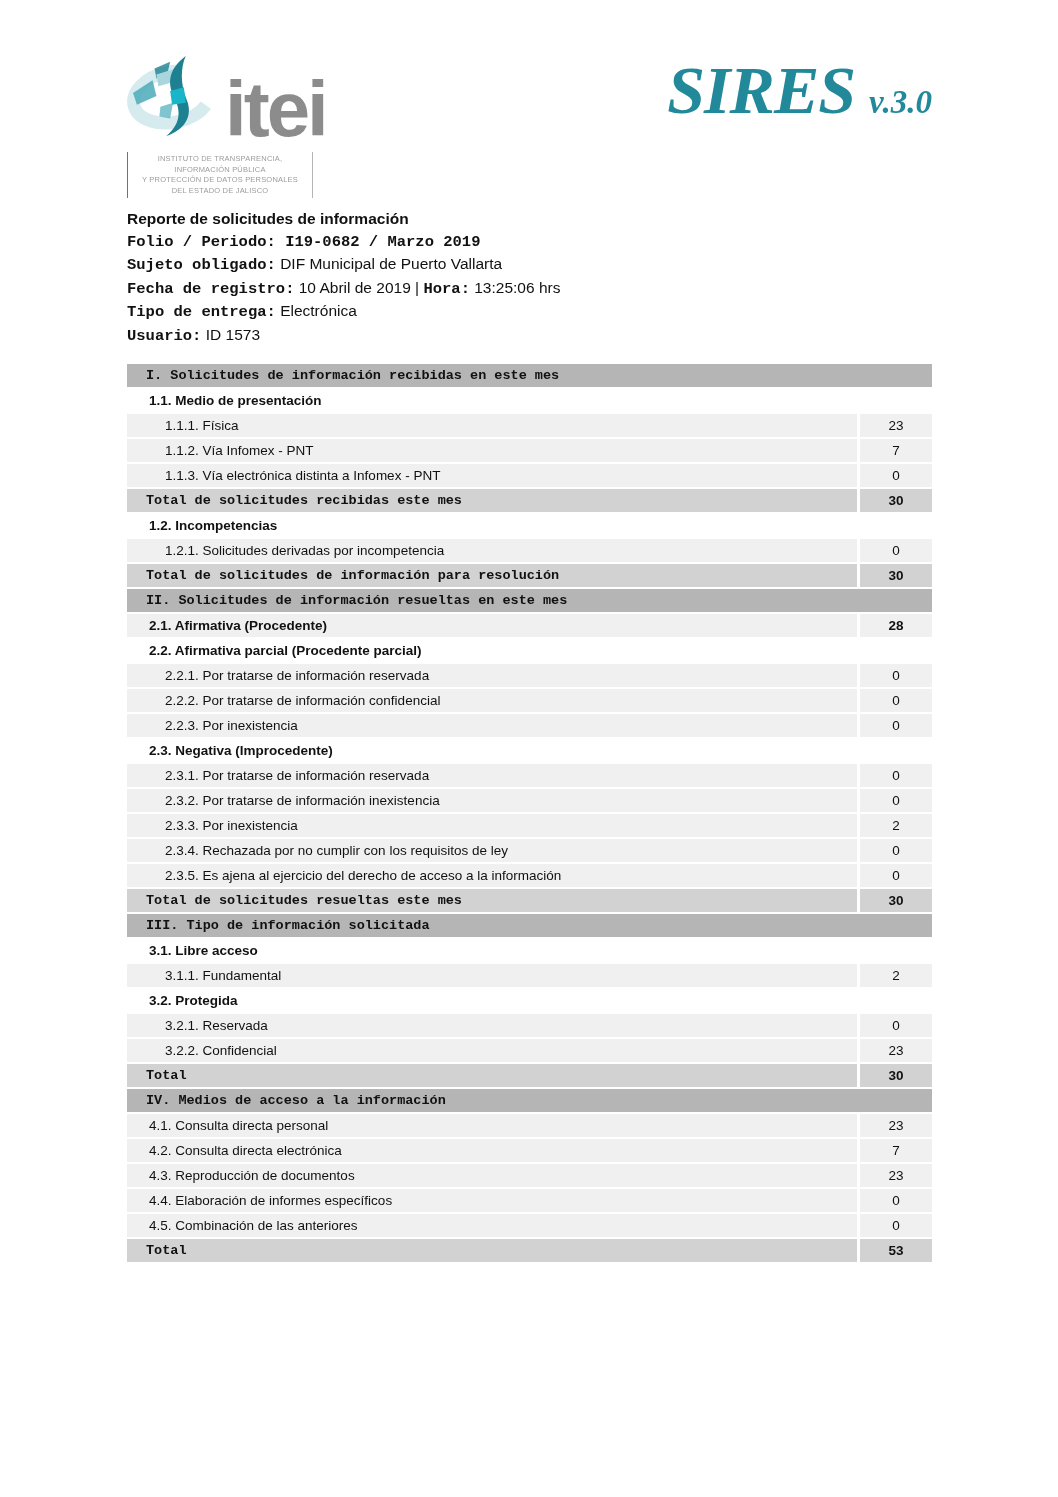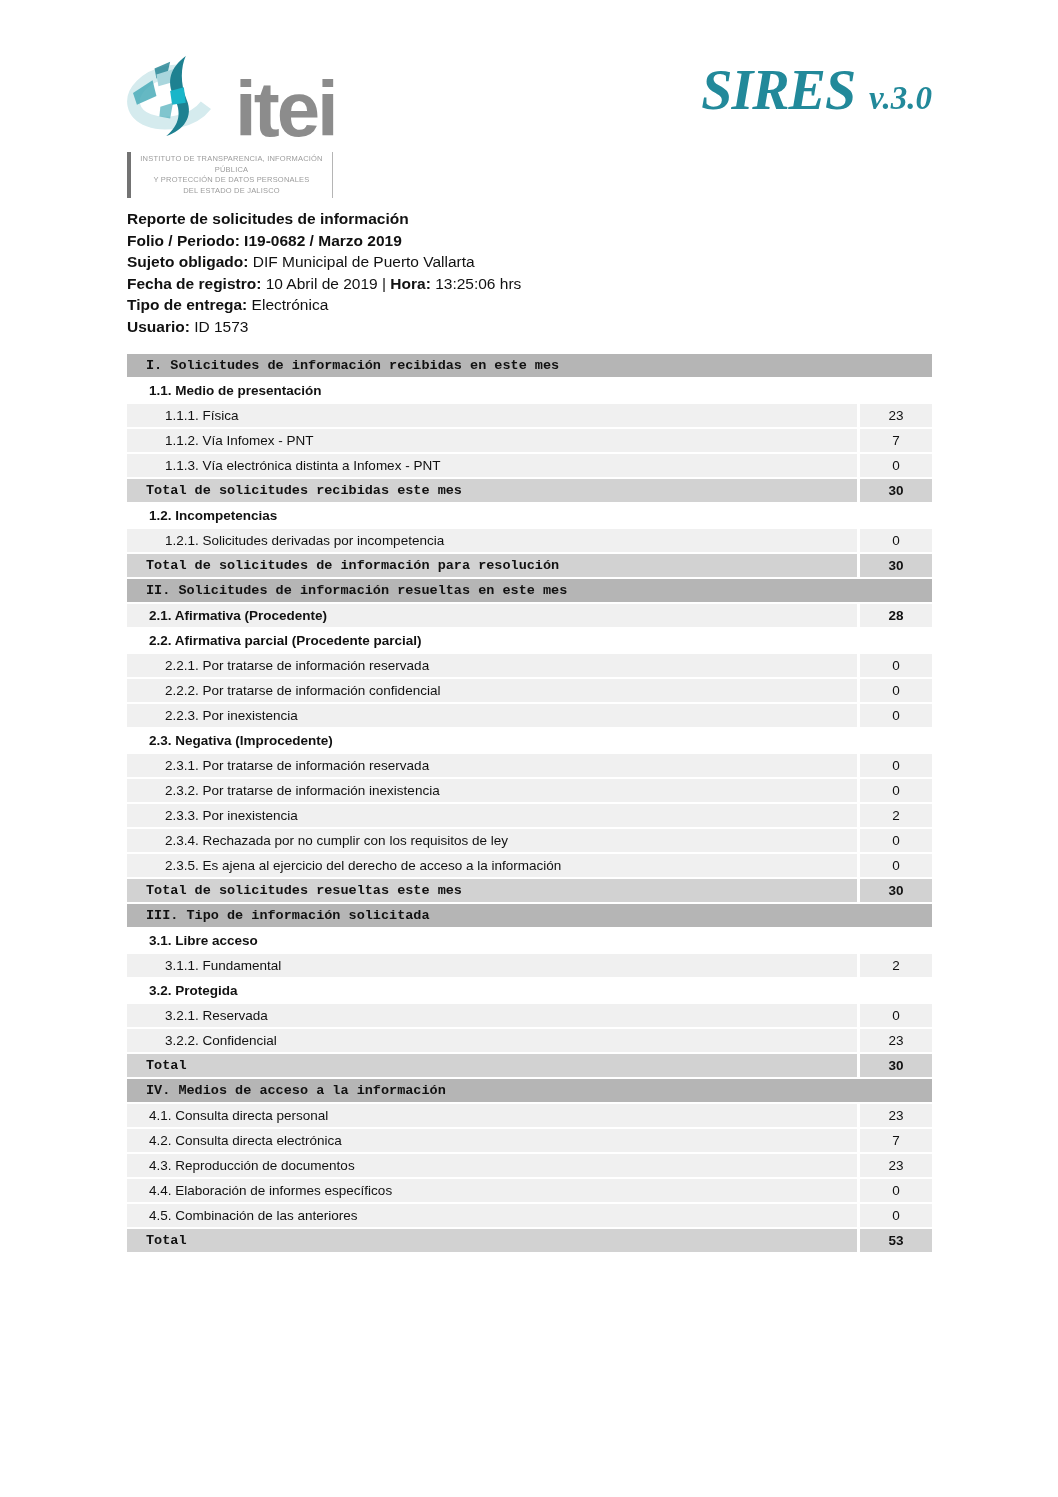--- a/index.html
+++ b/index.html
@@ -20,47 +20,46 @@
   .logo-row { display: flex; justify-content: space-between; align-items: flex-start; height: 132px; }
   .itei-block { width: 210px; }
   .itei-top { display: flex; align-items: flex-end; height: 88px; }
   .itei-mark { width: 98px; height: 86px; flex: 0 0 auto; }
   .itei-wordmark {
     font-family: "Liberation Sans", sans-serif;
     font-weight: 700;
     font-size: 78px; line-height: 70px;
     letter-spacing: -3px;
     color: var(--itei-wordmark-color, #8c8c8c);
-    margin-left: 10px;
     transform: translateY(6px);
   }
   .itei-tagline {
     margin-top: 14px;
-    width: 206px;
-    border-left: 4px solid #737373;
+    width: 186px;
+    border-left: 1px solid #737373;
     border-right: 1px solid #b5b5b5;
     padding: 2px 4px;
     text-align: center;
     font-size: 7.5px; line-height: 10.5px;
     letter-spacing: 0.2px;
     color: var(--tagline-color, #9c9c9c);
   }
   .sires-block {
     display: flex; align-items: baseline;
     margin-top: 0px;
     font-family: "Liberation Serif", serif;
     font-style: italic; font-weight: 700;
     color: var(--sires-color, #22899a);
   }
-  .sires-name { font-size: 56px; line-height: 80px; letter-spacing: -1px; }
+  .sires-name { font-size: 68px; line-height: 80px; letter-spacing: -1px; }
   .sires-version { font-size: 33px; margin-left: 14px; }
 
   
   .report-header { margin-top: 26px; font-size: 15.5px; line-height: 21.5px; }
-  .report-header .line .b { font-weight: 700; }
+  .report-header .line .b { font-weight: 700; font-family: Liberation Mono, monospace; }
   .report-title { font-weight: 700; }
 
   
   .report-table { margin-top: 17px; width: 805px; }
   .row {
     display: grid;
     grid-template-columns: 1fr 72px;
     column-gap: 3px;
     margin-bottom: 2px;
     font-size: 13.5px;

